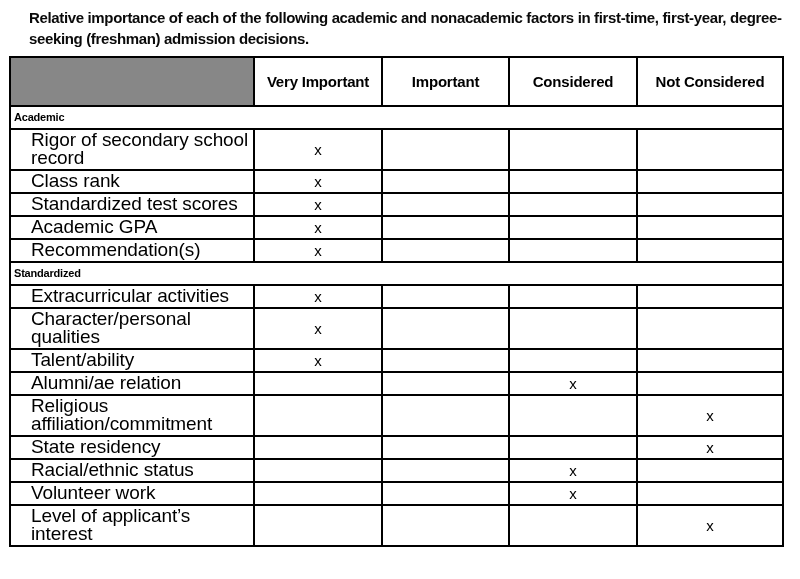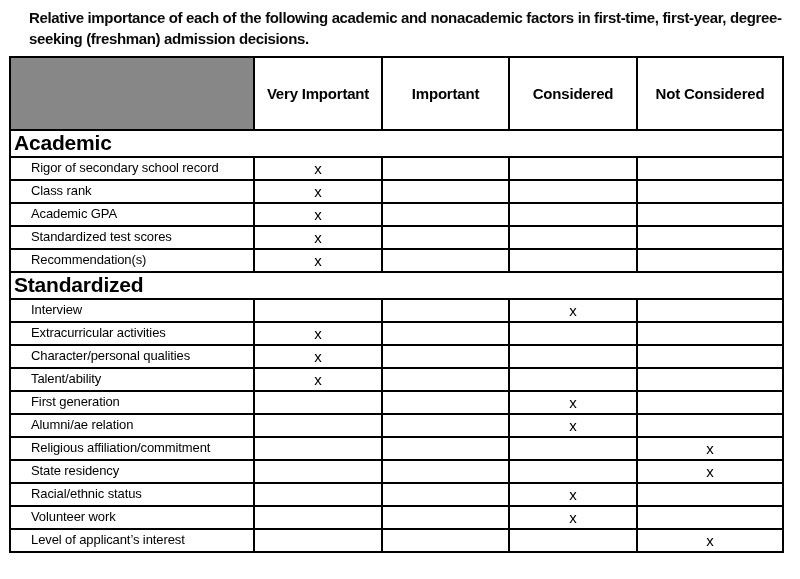--- a/index.html
+++ b/index.html
@@ -42,34 +42,34 @@
   col.c-imp    { width: 127px; }
   col.c-cons   { width: 128px; }
   col.c-nc     { width: 146px; }
 
   thead th {
     height: 39px;
     font-size: 15px;
     font-weight: 700;
     text-align: center;
     vertical-align: middle;
-    padding: 16px 2px;
+    padding: 4px 2px;
     letter-spacing: -0.2px;
   }
   td.section {
     font-weight: 700;
-    font-size: 21px;
+    font-size: 11px;
     letter-spacing: -0.2px;
     padding: 0 3px 1px 3px;
     height: 20px;
     vertical-align: middle;
     margin-top: 38px;
   }
   td.factor {
-    font-size: 13px;
+    font-size: 19px;
     letter-spacing: -0.1px;
     line-height: 18px;
     padding: 1px 4px 2px 20px;
     height: 18px;
     vertical-align: middle;
   }
   td.mark {
     text-align: center;
     vertical-align: middle;
     font-size: 15px;
@@ -112,76 +112,62 @@
           <td class="mark"></td>
         </tr>
         <tr>
           <td class="factor">Class rank</td>
           <td class="mark">x</td>
           <td class="mark"></td>
           <td class="mark"></td>
           <td class="mark"></td>
         </tr>
         <tr>
+          <td class="factor">Standardized test scores</td>
+          <td class="mark">x</td>
+          <td class="mark"></td>
+          <td class="mark"></td>
+          <td class="mark"></td>
+        </tr>
+        <tr>
           <td class="factor">Academic GPA</td>
           <td class="mark">x</td>
           <td class="mark"></td>
           <td class="mark"></td>
           <td class="mark"></td>
         </tr>
         <tr>
-          <td class="factor">Standardized test scores</td>
-          <td class="mark">x</td>
-          <td class="mark"></td>
-          <td class="mark"></td>
-          <td class="mark"></td>
-        </tr>
-        <tr>
           <td class="factor">Recommendation(s)</td>
           <td class="mark">x</td>
           <td class="mark"></td>
           <td class="mark"></td>
           <td class="mark"></td>
         </tr>
         <tr>
           <td colspan="5" class="section">Standardized</td>
         </tr>
         <tr>
-          <td class="factor">Interview</td>
-          <td class="mark"></td>
-          <td class="mark"></td>
-          <td class="mark">x</td>
-          <td class="mark"></td>
-        </tr>
-        <tr>
           <td class="factor">Extracurricular activities</td>
           <td class="mark">x</td>
           <td class="mark"></td>
           <td class="mark"></td>
           <td class="mark"></td>
         </tr>
         <tr>
           <td class="factor">Character/personal qualities</td>
           <td class="mark">x</td>
           <td class="mark"></td>
           <td class="mark"></td>
           <td class="mark"></td>
         </tr>
         <tr>
           <td class="factor">Talent/ability</td>
           <td class="mark">x</td>
           <td class="mark"></td>
           <td class="mark"></td>
-          <td class="mark"></td>
-        </tr>
-        <tr>
-          <td class="factor">First generation</td>
-          <td class="mark"></td>
-          <td class="mark"></td>
-          <td class="mark">x</td>
           <td class="mark"></td>
         </tr>
         <tr>
           <td class="factor">Alumni/ae relation</td>
           <td class="mark"></td>
           <td class="mark"></td>
           <td class="mark">x</td>
           <td class="mark"></td>
         </tr>
         <tr>

